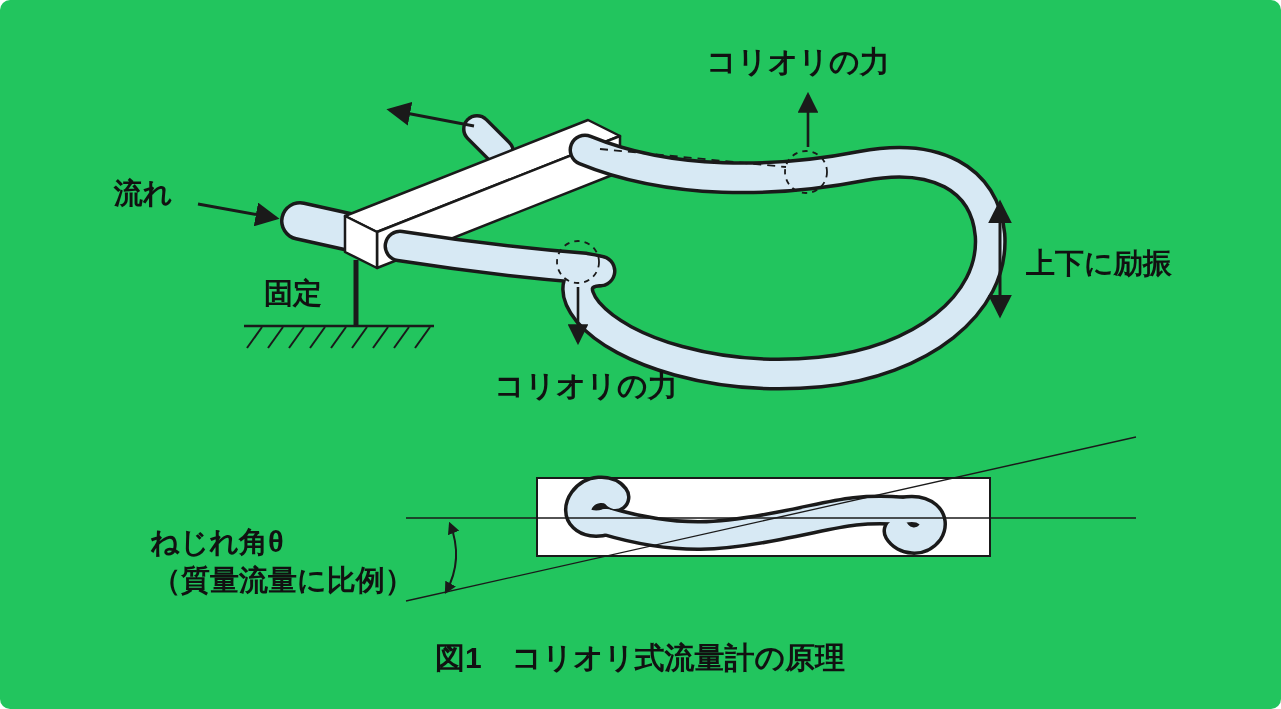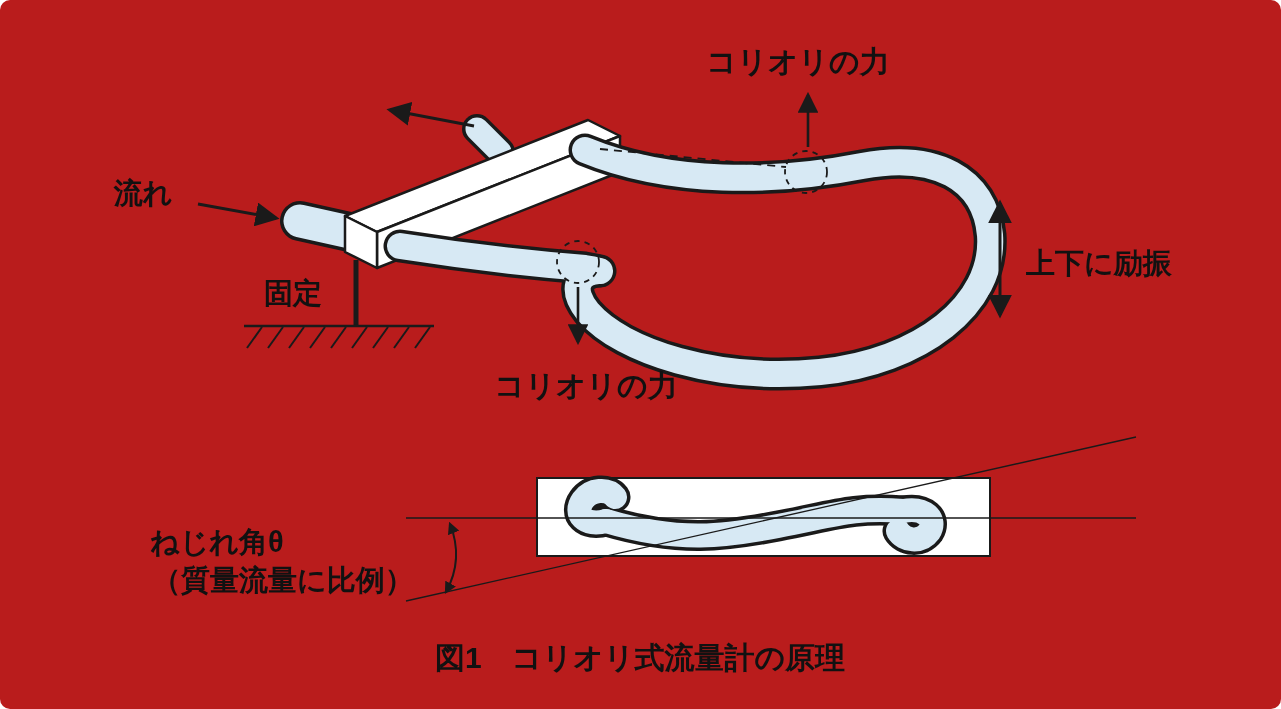--- a/index.html
+++ b/index.html
@@ -1,17 +1,17 @@
 <!DOCTYPE html>
 <html><head>
 <meta charset="utf-8">
 <style>
   html,body{margin:0;padding:0;background:#ffffff;}
   .page{width:1281px;height:709px;position:relative;background:#ffffff;}
-  .panel{position:absolute;inset:0;background:#b91c1c;border-radius:10px;overflow:hidden;}
+  .panel{position:absolute;inset:0;background:#22c55e;border-radius:10px;overflow:hidden;}
   svg{display:block;}
   .lbl{font-family:"Liberation Sans","DejaVu Sans",sans-serif;font-weight:700;font-size:29px;fill:#111;}
   .lbl-big{font-family:"Liberation Sans","DejaVu Sans",sans-serif;font-weight:700;font-size:30px;fill:#111;}
   .outline{stroke:#1a1a1a;fill:none;stroke-linecap:round;}
   .tube{stroke:#d7e9f4;fill:none;stroke-linecap:round;}
   .thin{stroke:#1a1a1a;fill:none;}
 </style>
 </head>
 <body>
 

